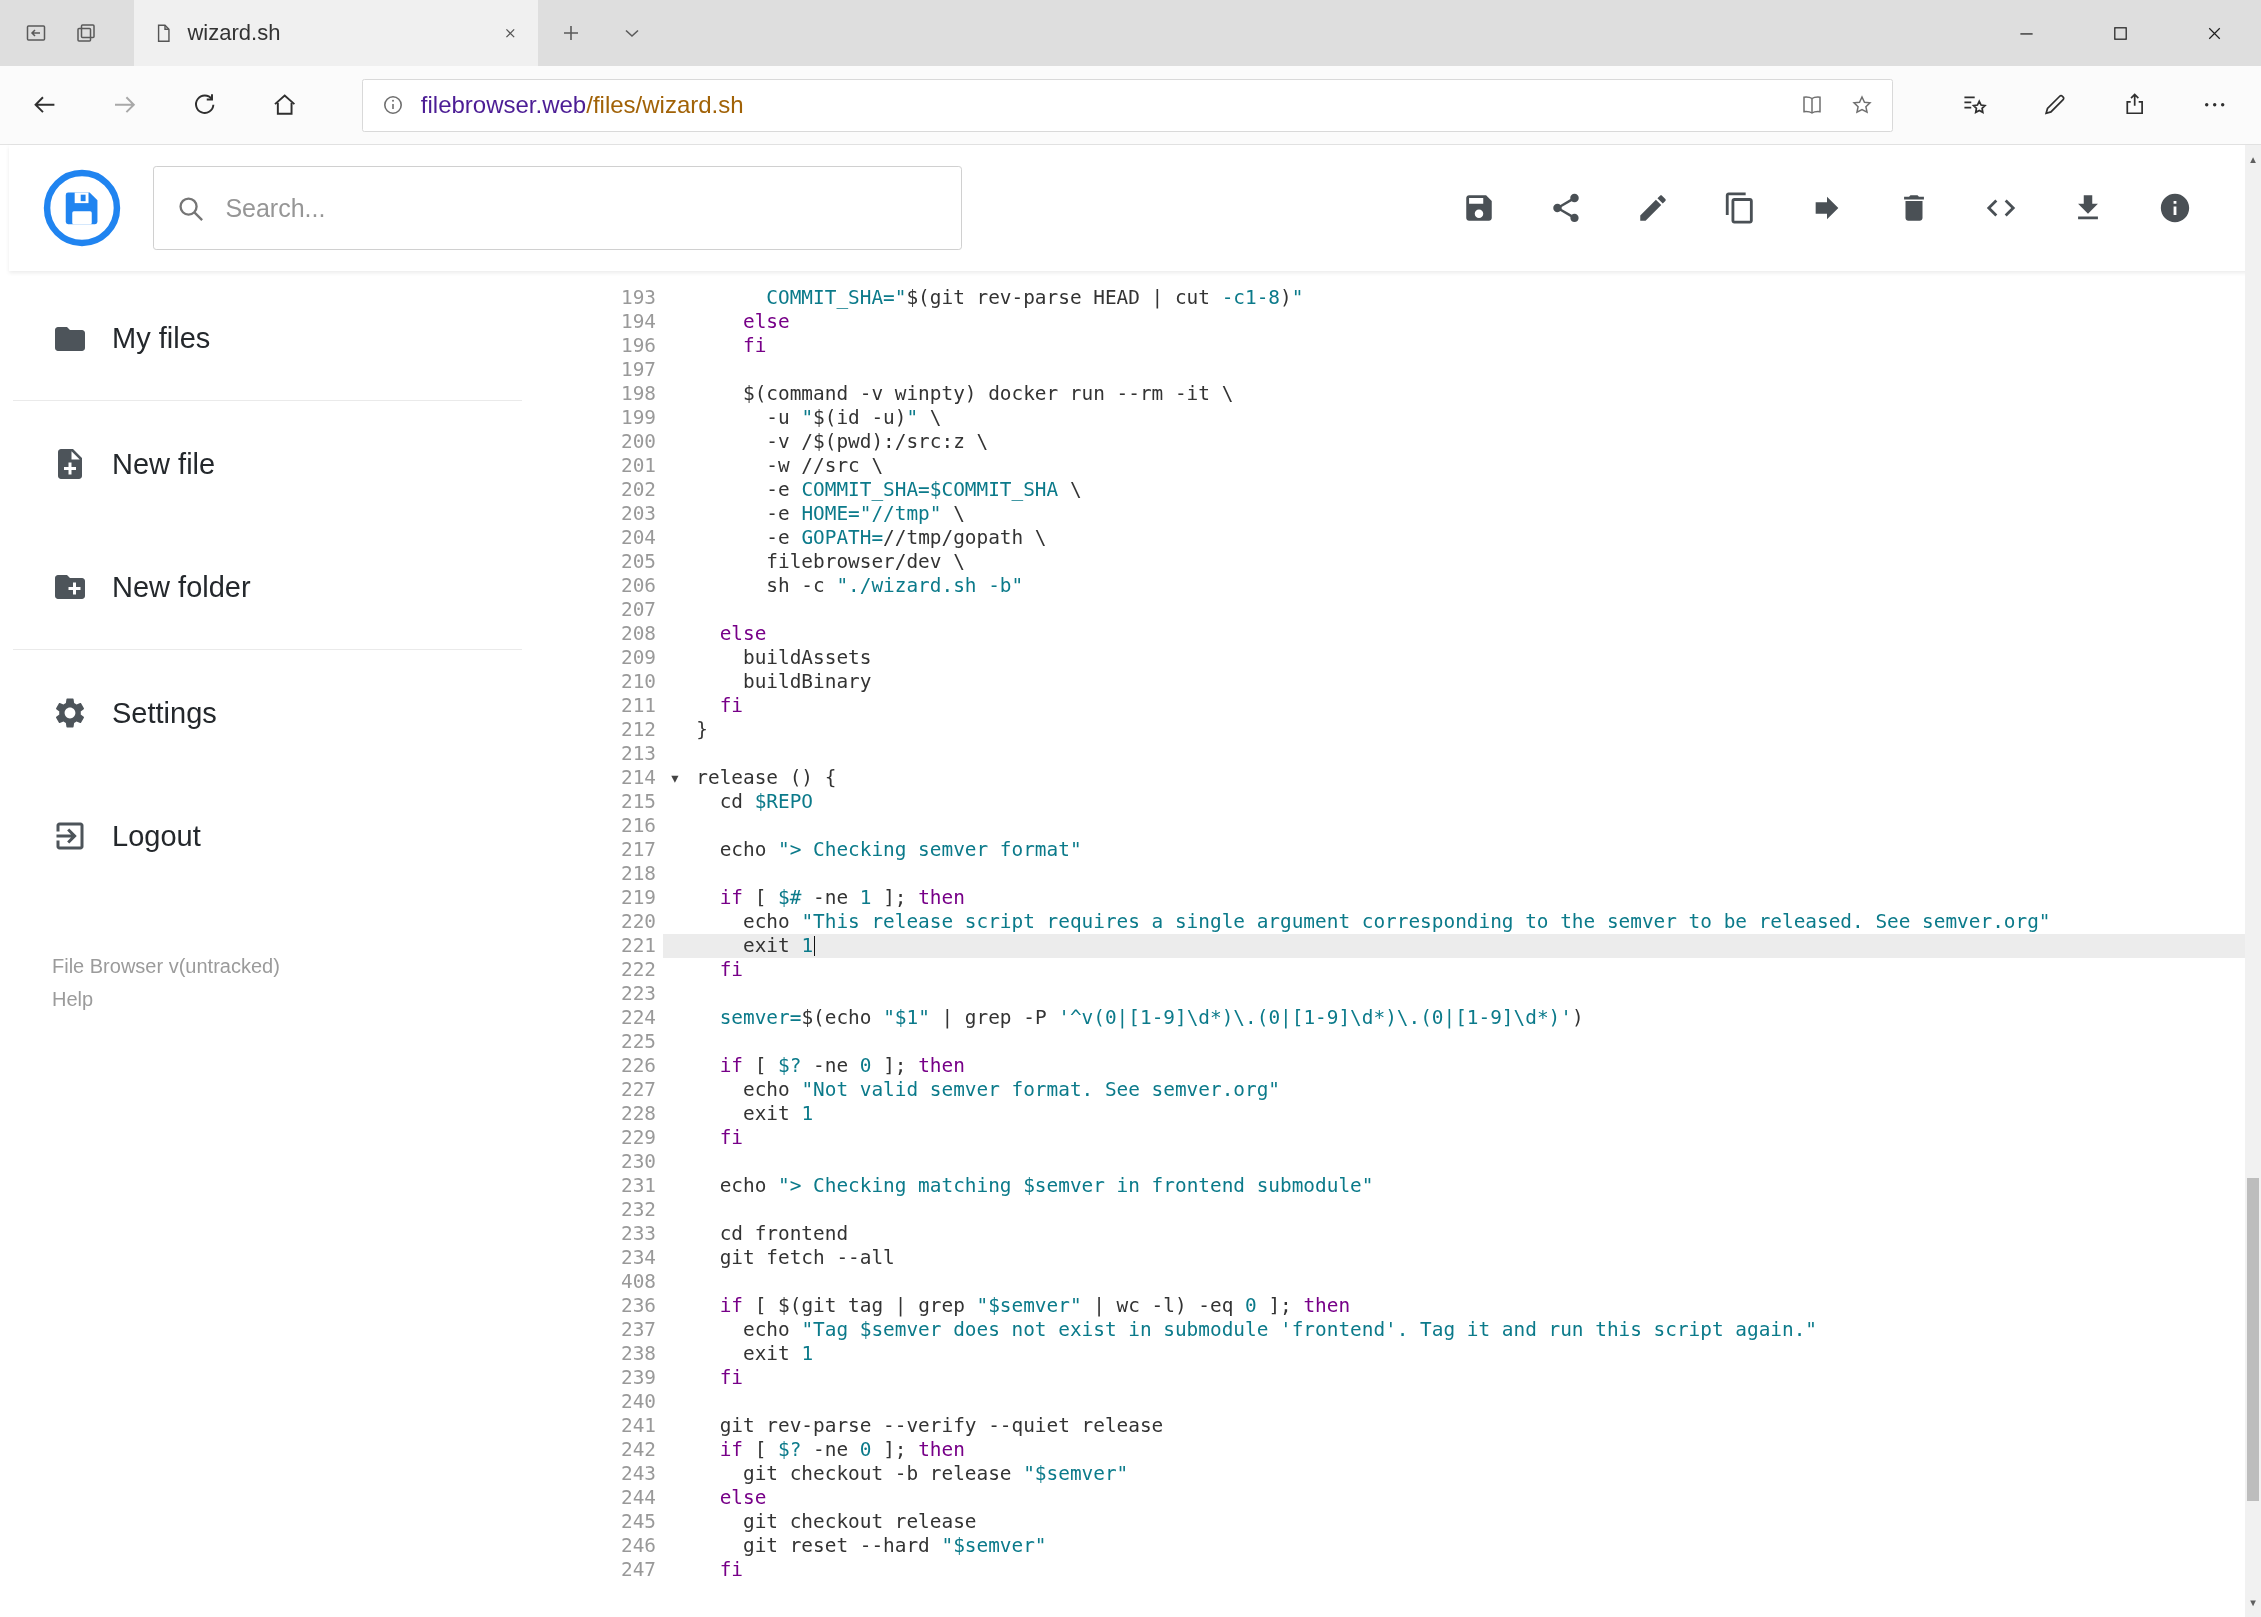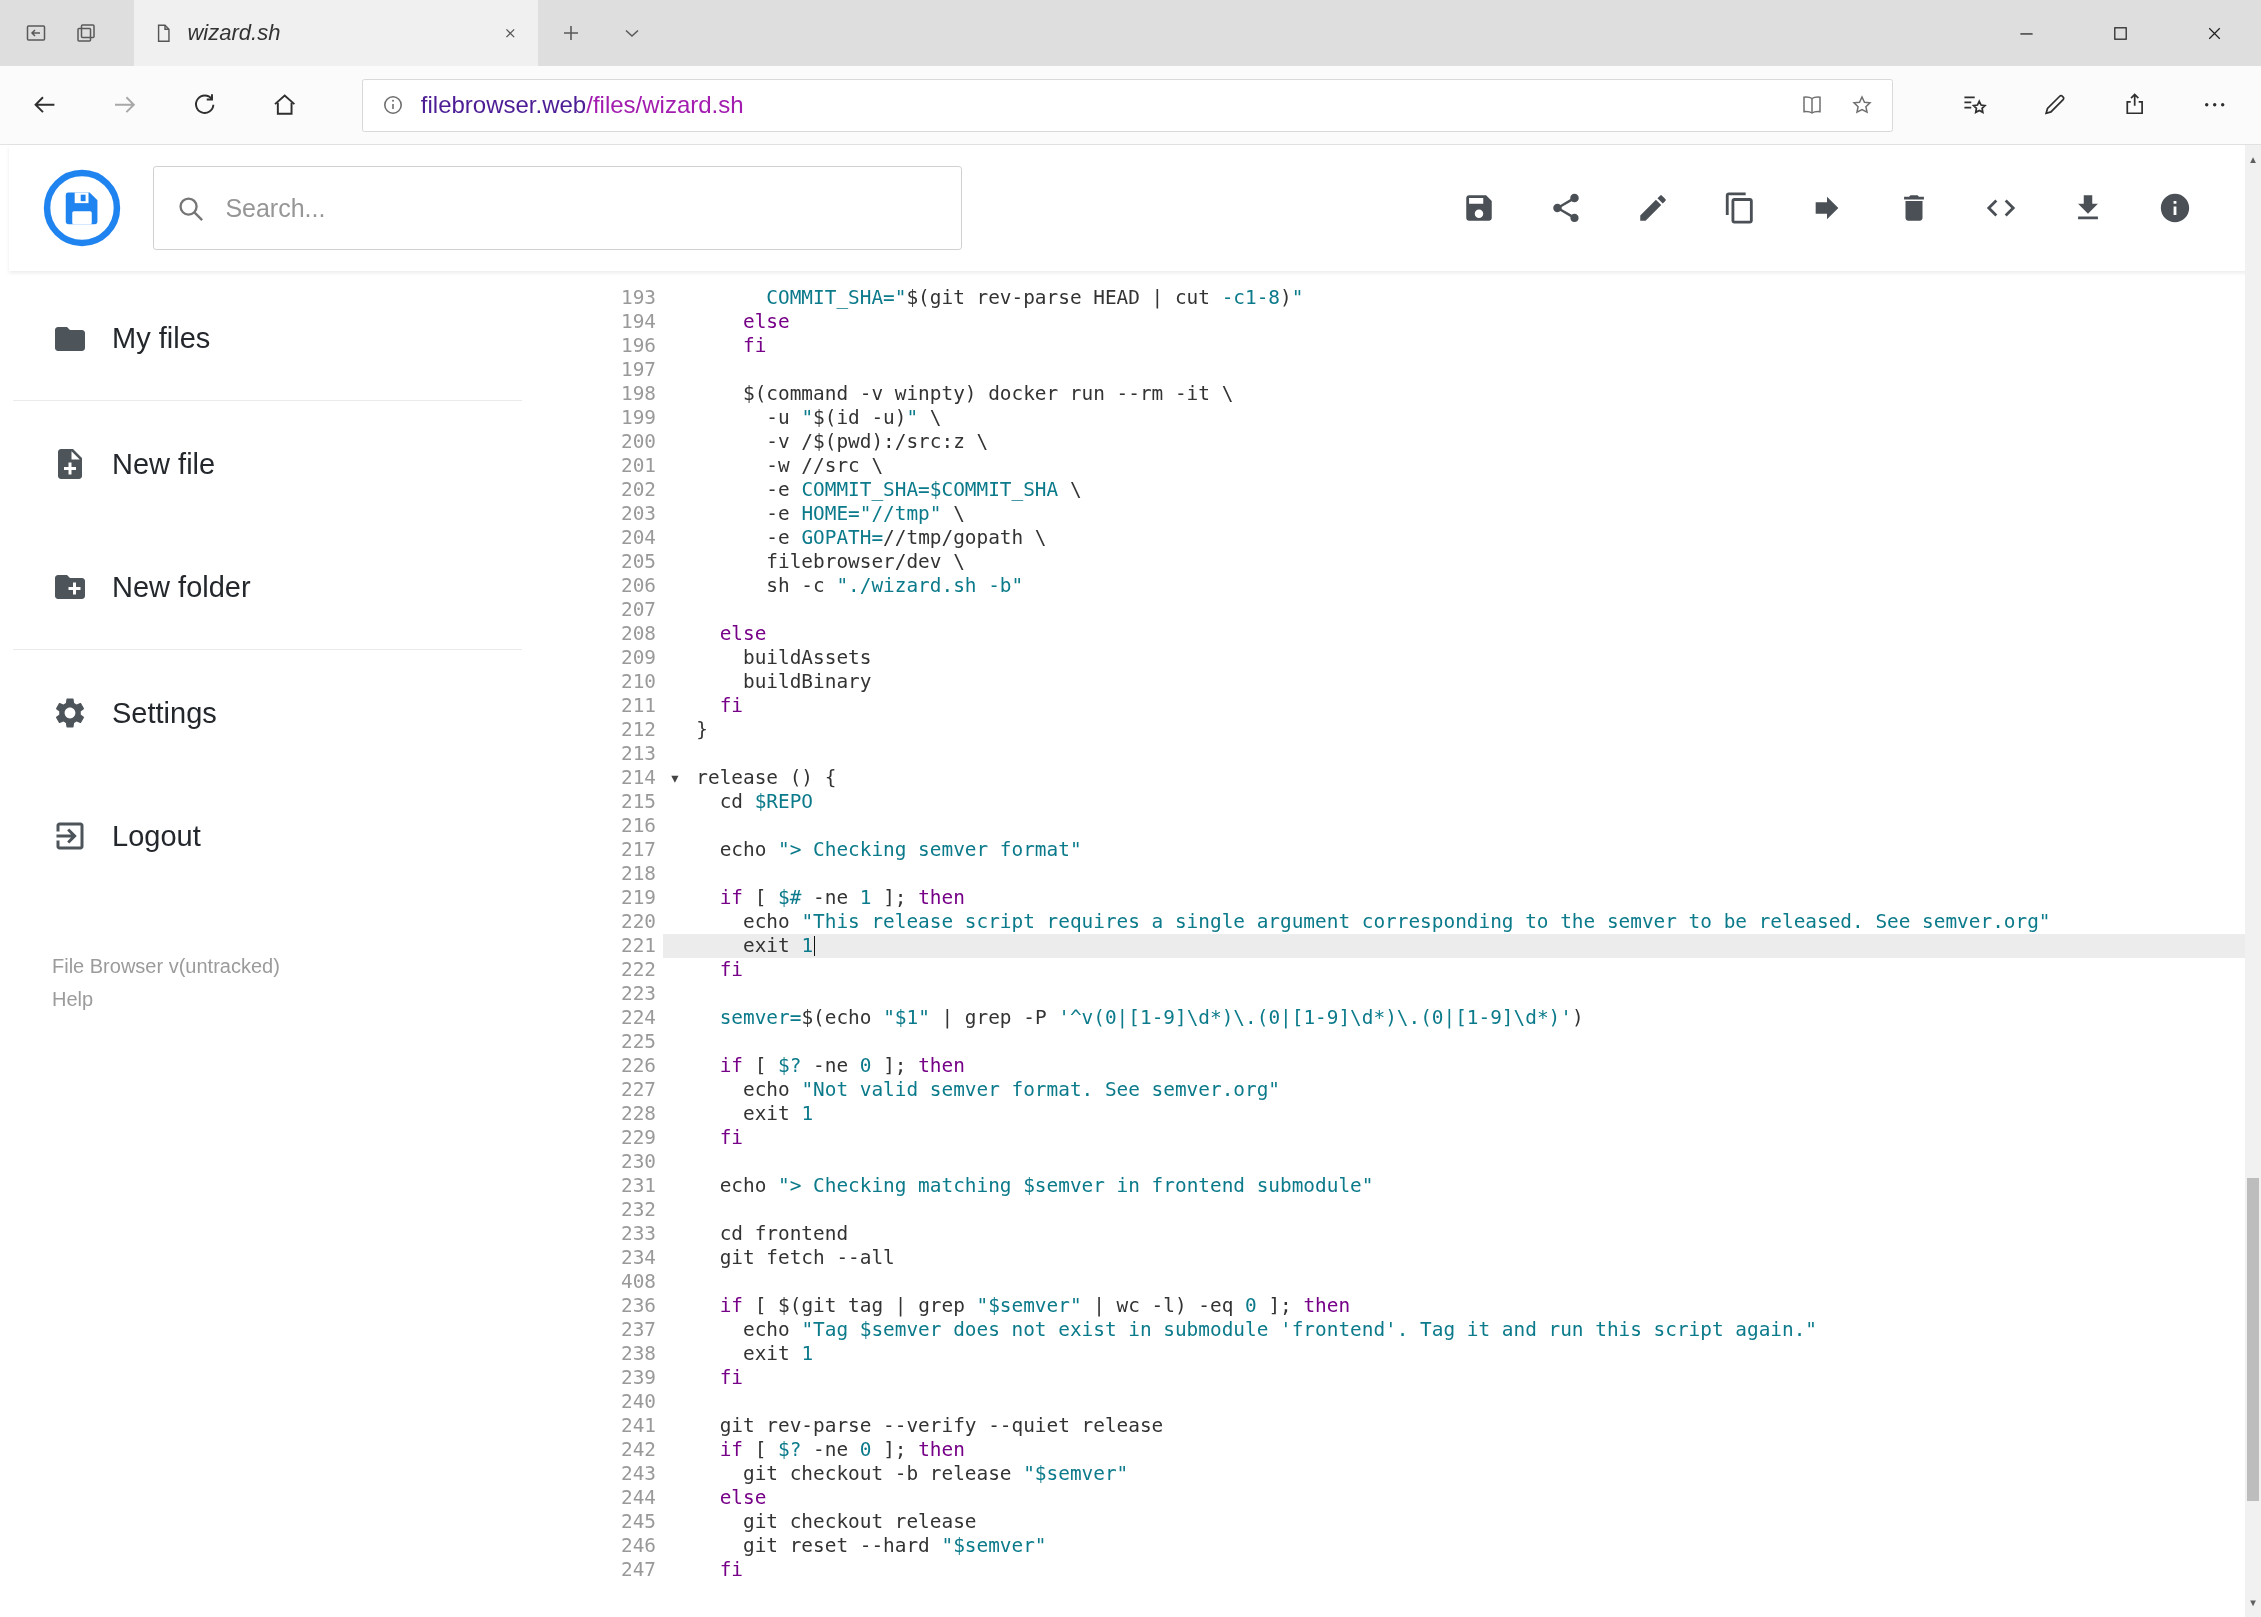--- a/index.html
+++ b/index.html
@@ -5,21 +5,21 @@
   * { box-sizing: border-box; margin: 0; padding: 0; }
   html,body { width: 2261px; height: 1617px; }
   body {
     position: relative; overflow: hidden; background: #fff;
     font-family: "Liberation Sans", sans-serif;
   }
   button { background: none; border: none; font: inherit; color: inherit; cursor: default; }
 
   
   .tabbar { position: absolute; top:0; left:0; width:100%; height:66px;
-    background:#dedede; display:flex; align-items:stretch; padding-left:11.3px;font-style:italic; }
+    background:#dedede; display:flex; align-items:stretch; padding-left:11.3px; }
   .tb-icon-btn { width:50px; display:flex; align-items:center; justify-content:center; color:#5a5a5a; }
   .tb-icon-btn svg { width:24px; height:24px; }
   .tab { width:404px; margin-left:22.6px; background:#f0f0f0; display:flex; align-items:center; padding:0 18px; }
   .tab-favicon { display:flex; } .tab-favicon svg { width:22.6px; height:22.6px; color:#555; }
   .tab-title { margin-left:13px; font-size:22px; color:#333; flex:1; white-space:nowrap; overflow:hidden; }
   .tab-close { display:flex; } .tab-close svg { width:18.6px; height:18.6px; color:#555; }
   .mleft10 { margin-left:8px; } .mleft14 { margin-left:11.3px; }
   .win-group { margin-left:auto; display:flex; }
   .win-btn { width:94px; display:flex; align-items:center; justify-content:center; color:#1f1f1f; }
   .win-btn svg { width:21px; height:21px; }
@@ -28,21 +28,21 @@
   .navbar { position:absolute; top:66px; left:0; width:100%; height:79px;
     background:#fbfbfb; border-bottom:0.8px solid #e3e3e3;
     display:flex; align-items:center; padding:0 6.5px 0 4.8px; }
   .nav-btn { width:80px; height:78px; flex:none; display:flex; align-items:center; justify-content:center; color:#2f2f2f; }
   .nav-btn svg { width:27.4px; height:27.4px; }
   .nav-btn.disabled { color:#a8a8a8; }
   .urlbar { flex:1; height:53px; margin:0 42px 0 37px; border:0.8px solid #d9d9d9; border-radius:2.4px;
     background:#fff; display:flex; align-items:center; padding:0 18px; }
   .url-info { display:flex; color:#6f6f6f; } .url-info svg { width:24px; height:24px; }
   .url-text { margin-left:16px; font-size:24px; white-space:nowrap; }
-  .url-host { color:#4c1d95; } .url-path { color:#a21caf; }
+  .url-host { color:#4c1d95; } .url-path { color:#a16207; }
   .url-right { margin-left:auto; display:flex; align-items:center; gap:26px; }
   .url-btn { display:flex; color:#6f6f6f; } .url-btn svg { width:24px; height:24px; }
   .nav-right { display:flex; }
 
   
   .appheader { position:absolute; top:145px; left:0; width:100%; height:126px; background:#fff;
     display:flex; align-items:center; padding-left:34px;
     box-shadow:0 1.6px 4px rgba(0,0,0,.08); z-index:4;margin-left:9px; }
   .logo { display:flex; } .logo svg { width:78px; height:78px; }
   .search { width:809px; height:84px; margin-left:32px; border:0.8px solid #d0d0d0; border-radius:3.2px;

